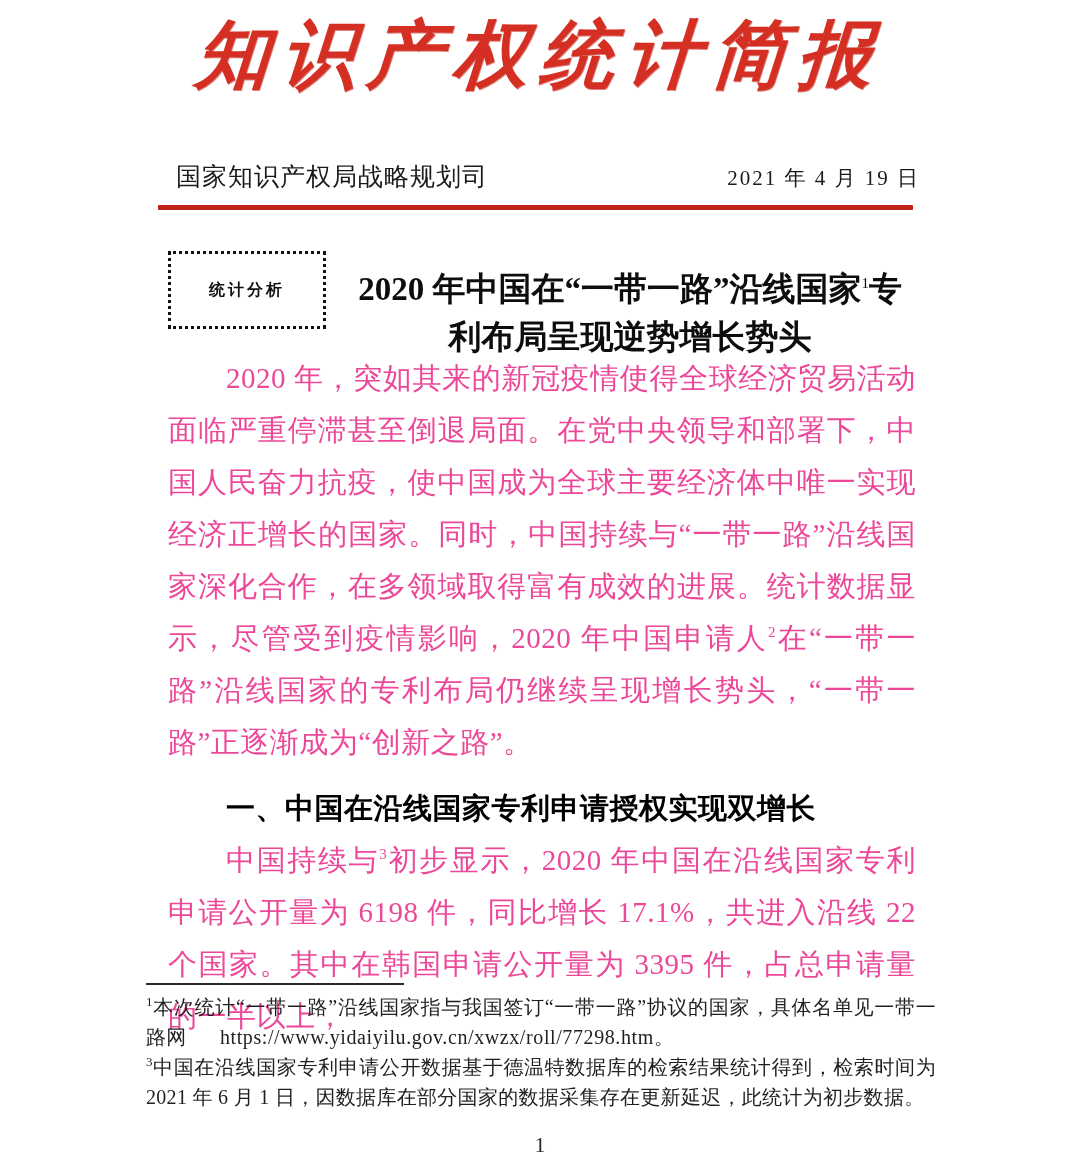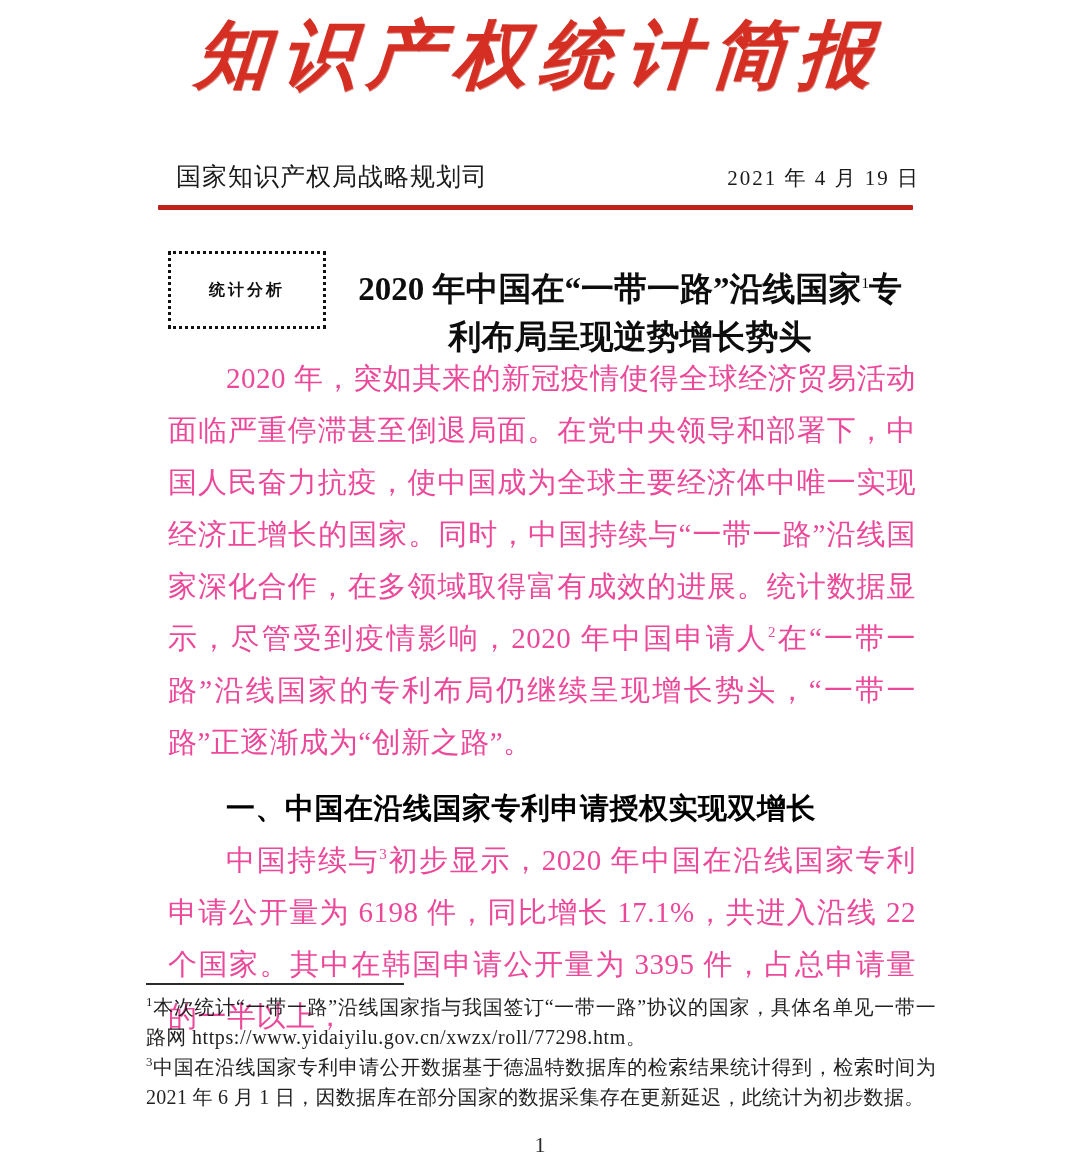--- a/index.html
+++ b/index.html
@@ -172,20 +172,21 @@
     color: #1f1f1f;
   }
   p.footnote sup {
     font-size: 13px;
     vertical-align: super;
     line-height: 0;
   }
   .url {
     font-family: "Liberation Serif", "DejaVu Serif", serif;
     letter-spacing: 0.6px;
+    margin-left: 28px;
   }
 
   .page-number {
     position: absolute;
     top: 1132px;
     left: 0;
     width: 1080px;
     text-align: center;
     font-size: 22px;
     color: #2a2a2a;

